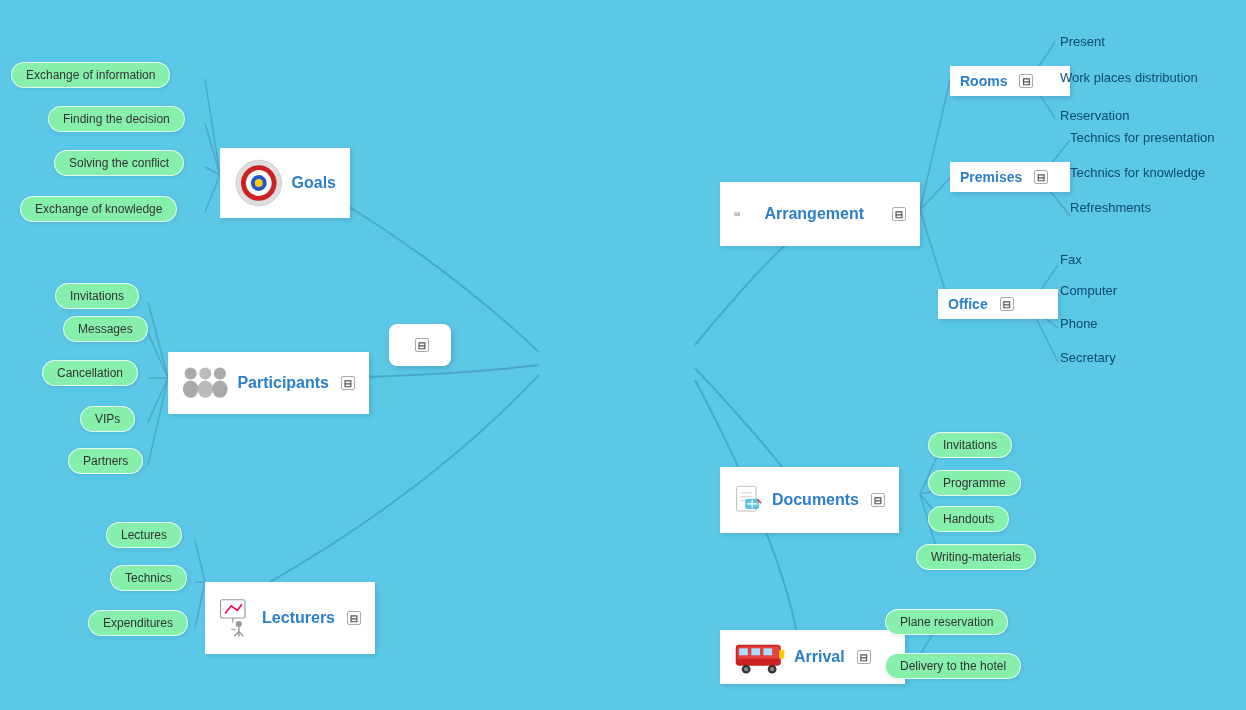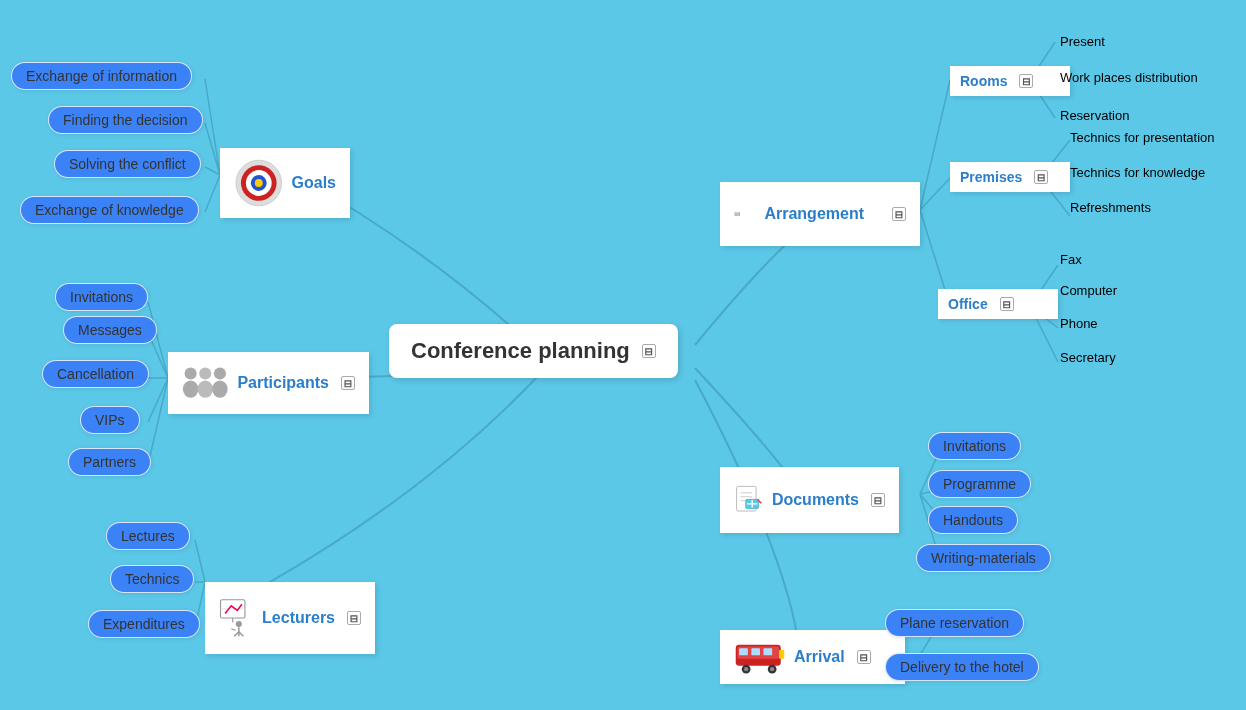--- a/index.html
+++ b/index.html
@@ -52,34 +52,34 @@
       white-space: nowrap;
       box-shadow: 2px 2px 5px rgba(0,0,0,0.12);
       display: flex;
       align-items: center;
       gap: 8px;
       min-width: 120px;
     }
 
     
     .leaf-node {
-      background: #3b82f6;
+      background: #86efac;
       border-radius: 14px;
       padding: 5px 14px;
-      font-size: 14px;
+      font-size: 12px;
       color: #333;
       white-space: nowrap;
       box-shadow: 1px 1px 4px rgba(0,0,0,0.1);
       border: 1px solid rgba(255,255,255,0.8);
     }
 
     
     .text-leaf {
       font-size: 13px;
-      color: #000000;
+      color: #0c4a6e;
       white-space: nowrap;
       font-weight: normal;
     }
 
     
     .expand-icon {
       display: inline-flex;
       align-items: center;
       justify-content: center;
       width: 14px;
@@ -145,21 +145,20 @@
   <path d="M 920 494 L 940 450" stroke="#4aa8c8" stroke-width="1.5" fill="none"></path>
   <path d="M 920 494 L 940 490" stroke="#4aa8c8" stroke-width="1.5" fill="none"></path>
   <path d="M 920 494 L 940 518" stroke="#4aa8c8" stroke-width="1.5" fill="none"></path>
   <path d="M 920 494 L 940 560" stroke="#4aa8c8" stroke-width="1.5" fill="none"></path>
 
   <path d="M 920 655 L 940 622" stroke="#4aa8c8" stroke-width="1.5" fill="none"></path>
   <path d="M 920 655 L 940 666" stroke="#4aa8c8" stroke-width="1.5" fill="none"></path>
 </svg>
 
 <div class="node central-node" style="left: 389px; top: 324px;">
-  <span>Conference planning</span>
   <span class="expand-icon">⊟</span>
 </div>
 
 <div class="node branch-node" style="left: 220px; top: 148px; width: 130px;">
 
   <svg width="50" height="50" viewBox="0 0 50 50">
     <circle cx="25" cy="25" r="23" fill="#ddd" stroke="#ccc" stroke-width="1"></circle>
     <circle cx="25" cy="25" r="18" fill="#cc2222"></circle>
     <circle cx="25" cy="25" r="13" fill="white"></circle>
     <circle cx="25" cy="25" r="8" fill="#2255cc"></circle>

